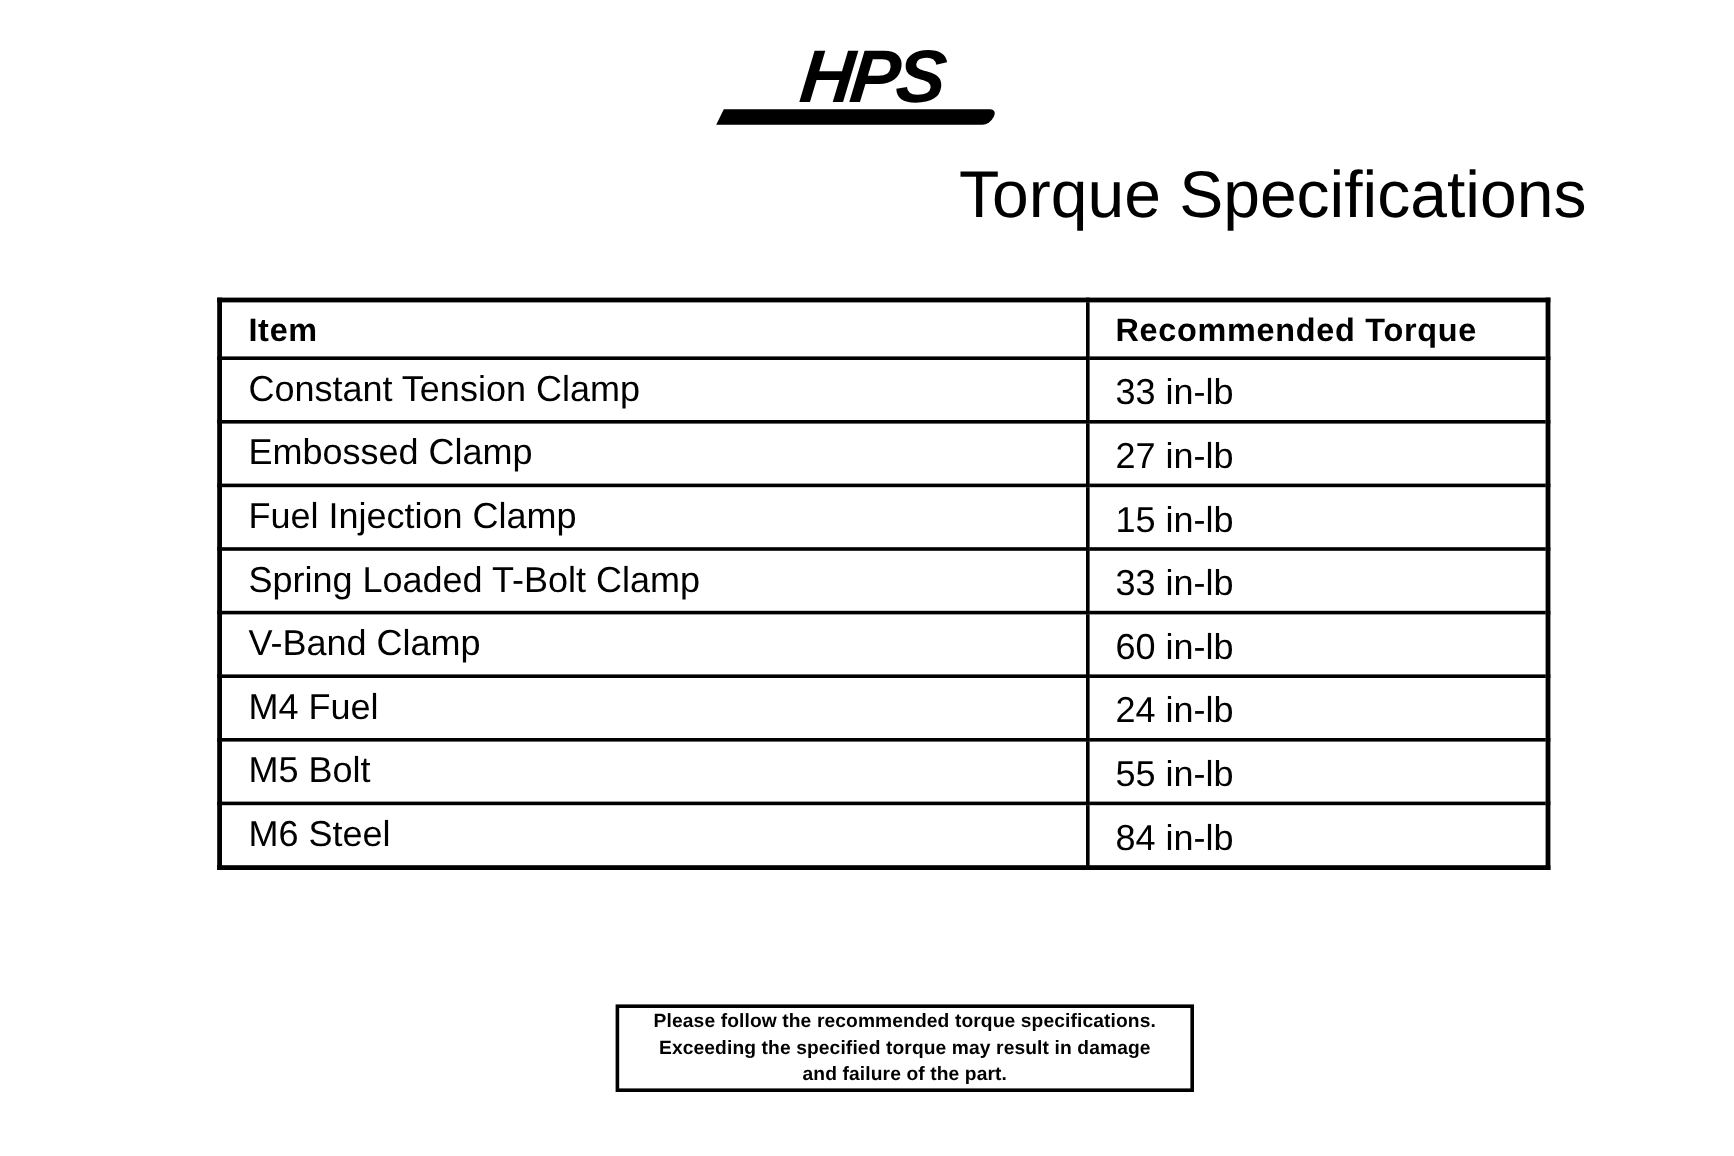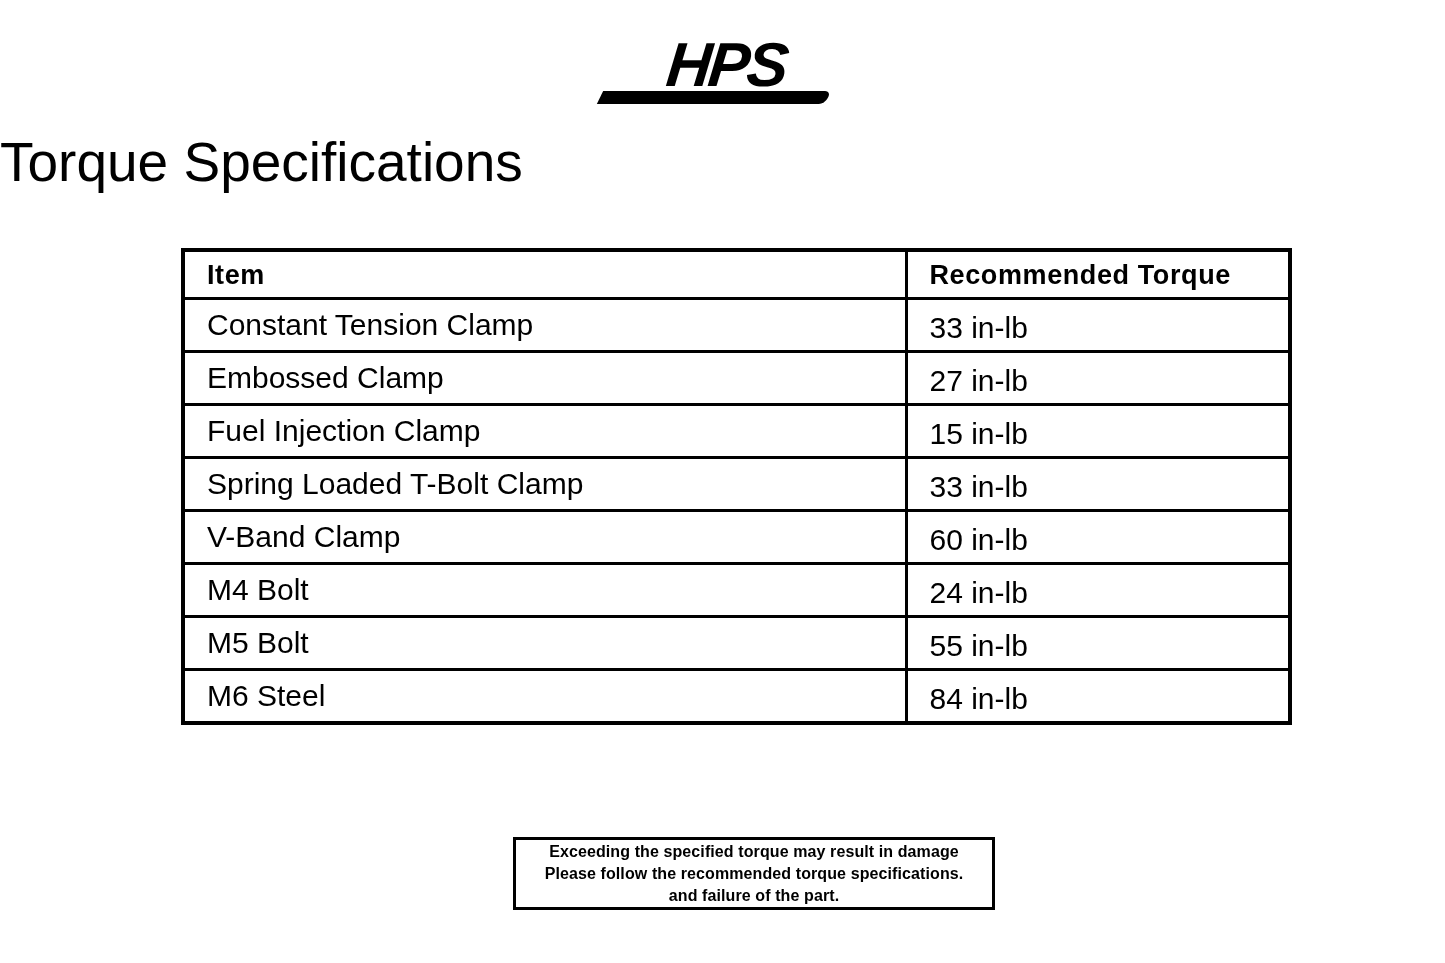--- a/index.html
+++ b/index.html
@@ -58,21 +58,21 @@
     border-top-right-radius: 6px;
     border-bottom-right-radius: 6px;
   }
 
   
   .page-title {
     position: absolute;
     left: 0;
     top: 129px;
     width: 1322px;
-    text-align: left;
+    text-align: right;
     font-size: 55px;
     line-height: 66px;
     font-weight: 400;
     letter-spacing: 0px;
   }
 
   
   .spec-table {
     position: absolute;
     left: 181px;
@@ -166,31 +166,31 @@
       </tr>
       <tr>
         <td class="item-cell">Spring Loaded T-Bolt Clamp</td>
         <td class="torque-cell">33 in-lb</td>
       </tr>
       <tr>
         <td class="item-cell">V-Band Clamp</td>
         <td class="torque-cell">60 in-lb</td>
       </tr>
       <tr>
-        <td class="item-cell">M4 Bolt</td>
+        <td class="item-cell">M4 Fuel</td>
         <td class="torque-cell">24 in-lb</td>
       </tr>
       <tr>
         <td class="item-cell">M5 Bolt</td>
         <td class="torque-cell">55 in-lb</td>
       </tr>
       <tr>
         <td class="item-cell">M6 Steel</td>
         <td class="torque-cell">84 in-lb</td>
       </tr>
     </tbody>
 </table>
 
 <div class="note-box">
+  <div class="note-line">Please follow the recommended torque specifications.</div>
   <div class="note-line">Exceeding the specified torque may result in damage</div>
-  <div class="note-line">Please follow the recommended torque specifications.</div>
   <div class="note-line">and failure of the part.</div>
 </div>
 
 </body></html>

